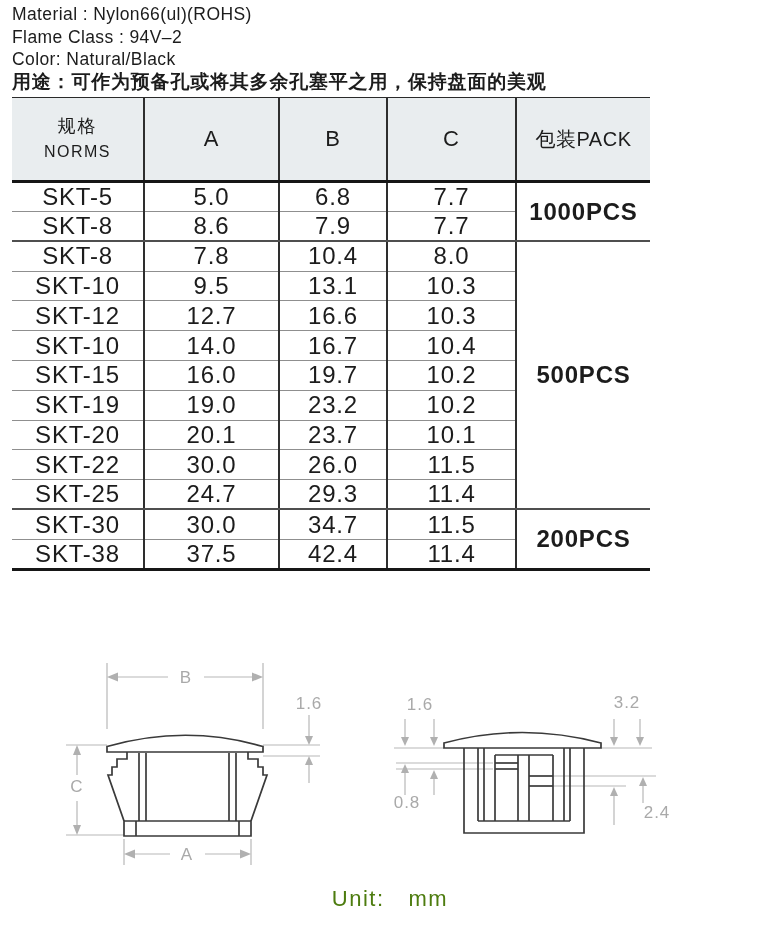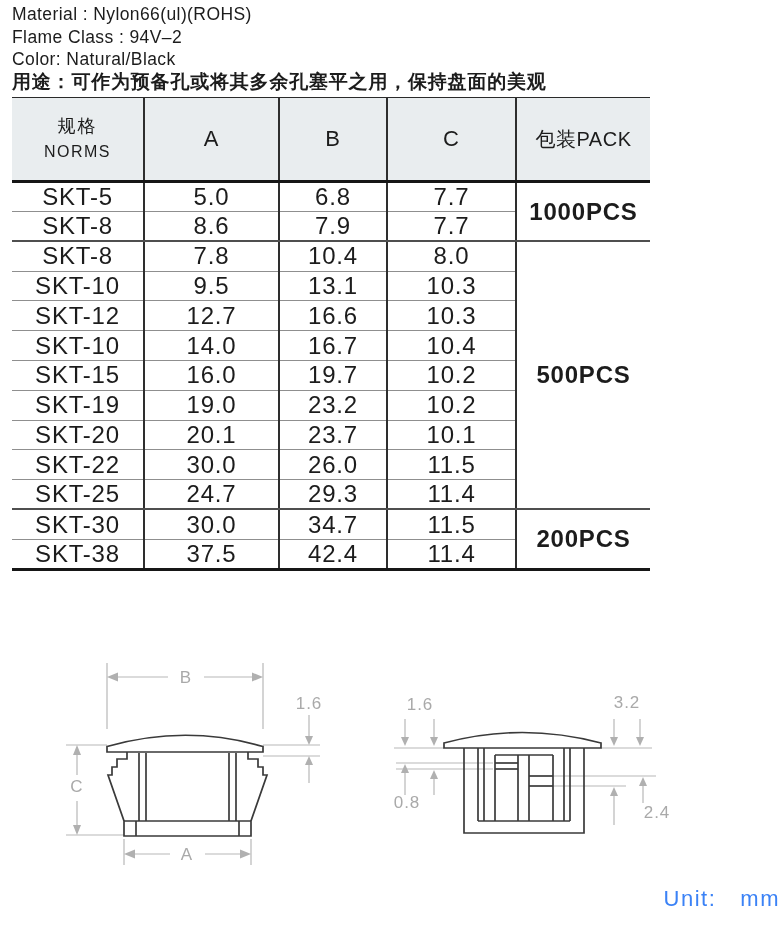--- a/index.html
+++ b/index.html
@@ -86,23 +86,23 @@
     fill: #a9a9a9;
     letter-spacing: 1px;
   }
 
   
   .unit-note {
     position: absolute;
     top: 886px;
     left: 0;
     width: 780px;
-    text-align: right;
+    text-align: center;
     font-size: 22px;
-    color: #3b82f6;
+    color: #4d7c0f;
     letter-spacing: 1.5px;
   }
   .unit-note .unit-value { margin-left: 24px; }
 </style>
 </head>
 <body>
 
 <div class="sheet">
 
   <div class="spec-text">

